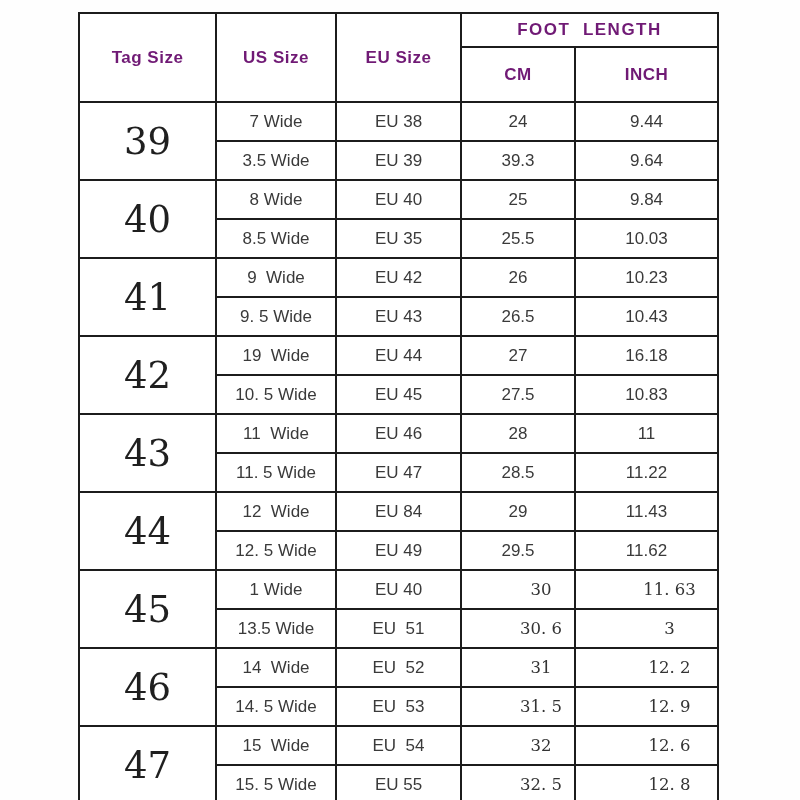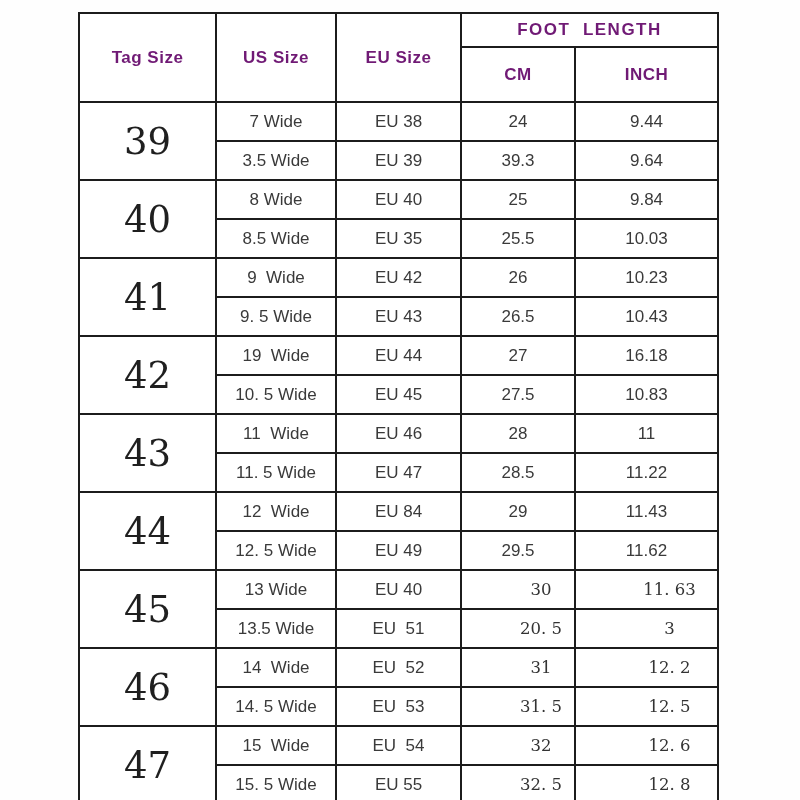--- a/index.html
+++ b/index.html
@@ -156,43 +156,43 @@
           <td class="data-cell inch-cell">11.43</td>
         </tr>
         <tr class="">
           <td class="data-cell us-cell">12. 5 Wide</td>
           <td class="data-cell eu-cell">EU 49</td>
           <td class="data-cell cm-cell">29.5</td>
           <td class="data-cell inch-cell">11.62</td>
         </tr>
         <tr class="serif-vals">
           <td class="tag-cell" rowspan="2">45</td>
-          <td class="data-cell us-cell">13 Wide</td>
+          <td class="data-cell us-cell">1 Wide</td>
           <td class="data-cell eu-cell">EU 40</td>
           <td class="data-cell cm-cell">30</td>
           <td class="data-cell inch-cell">11. 63</td>
         </tr>
         <tr class="serif-vals">
           <td class="data-cell us-cell">13.5 Wide</td>
           <td class="data-cell eu-cell">EU  51</td>
-          <td class="data-cell cm-cell">20. 5</td>
+          <td class="data-cell cm-cell">30. 6</td>
           <td class="data-cell inch-cell">3</td>
         </tr>
         <tr class="serif-vals">
           <td class="tag-cell" rowspan="2">46</td>
           <td class="data-cell us-cell">14  Wide</td>
           <td class="data-cell eu-cell">EU  52</td>
           <td class="data-cell cm-cell">31</td>
           <td class="data-cell inch-cell">12. 2</td>
         </tr>
         <tr class="serif-vals">
           <td class="data-cell us-cell">14. 5 Wide</td>
           <td class="data-cell eu-cell">EU  53</td>
           <td class="data-cell cm-cell">31. 5</td>
-          <td class="data-cell inch-cell">12. 5</td>
+          <td class="data-cell inch-cell">12. 9</td>
         </tr>
         <tr class="serif-vals">
           <td class="tag-cell" rowspan="2">47</td>
           <td class="data-cell us-cell">15  Wide</td>
           <td class="data-cell eu-cell">EU  54</td>
           <td class="data-cell cm-cell">32</td>
           <td class="data-cell inch-cell">12. 6</td>
         </tr>
         <tr class="serif-vals">
           <td class="data-cell us-cell">15. 5 Wide</td>

